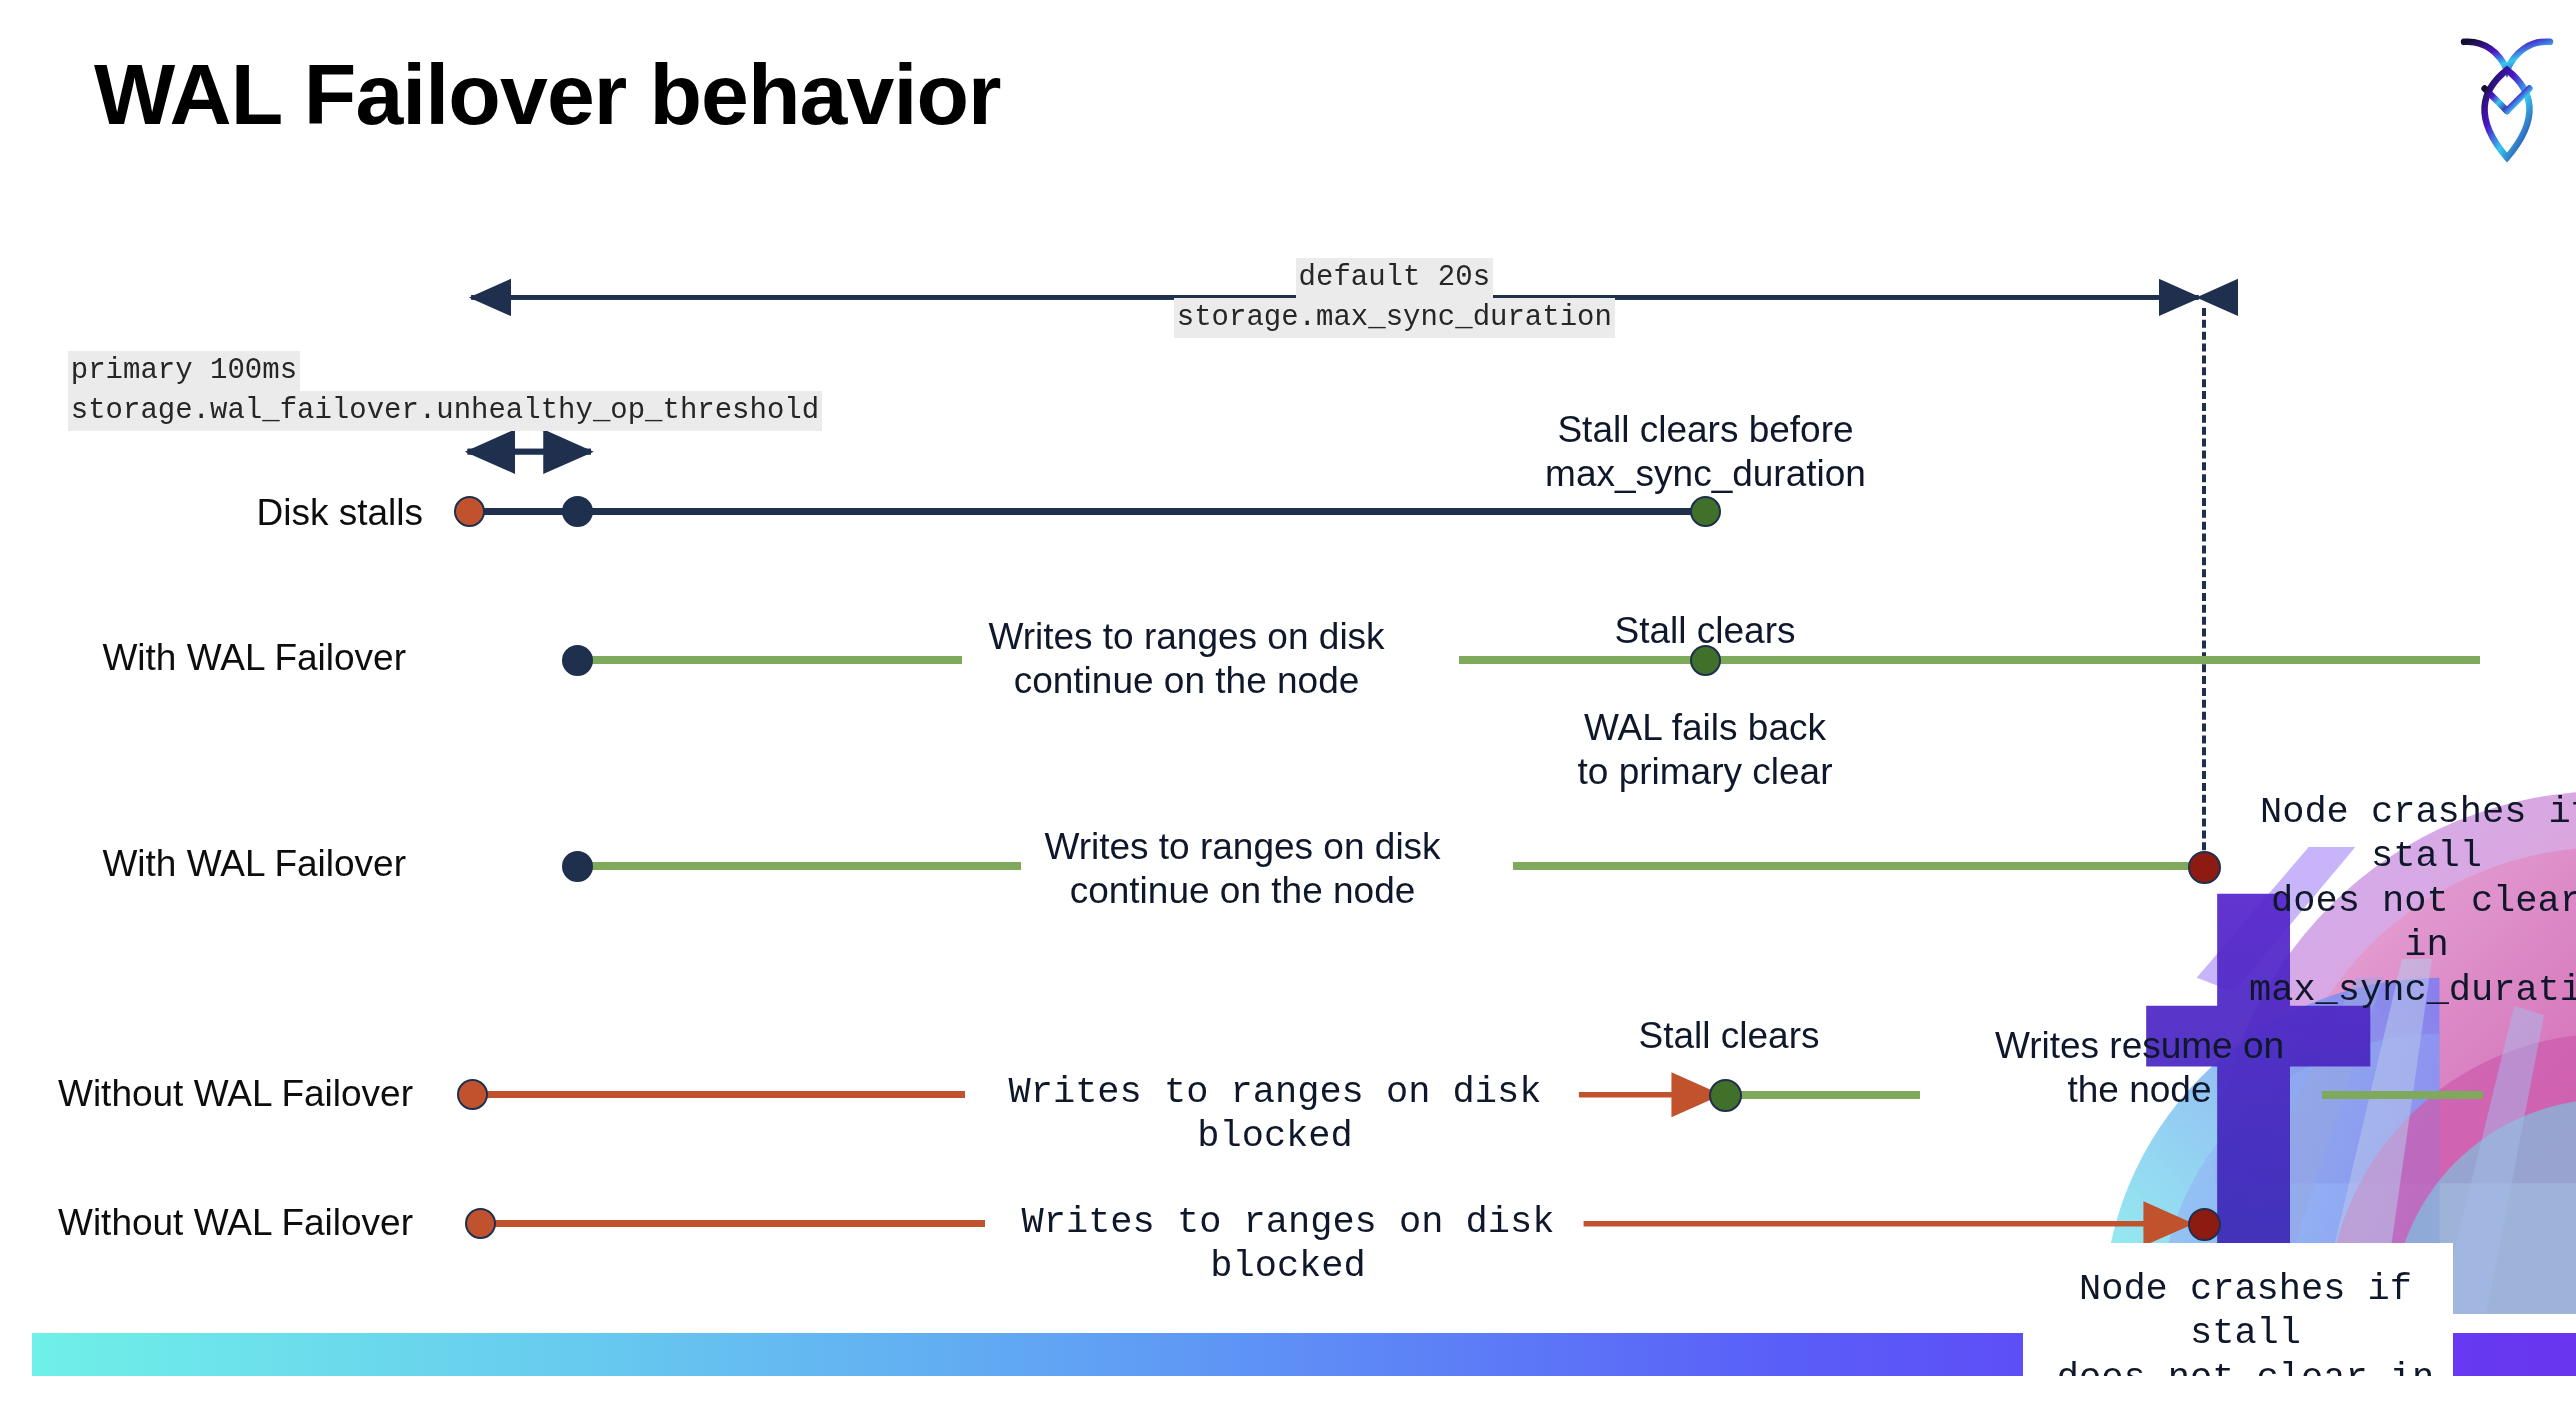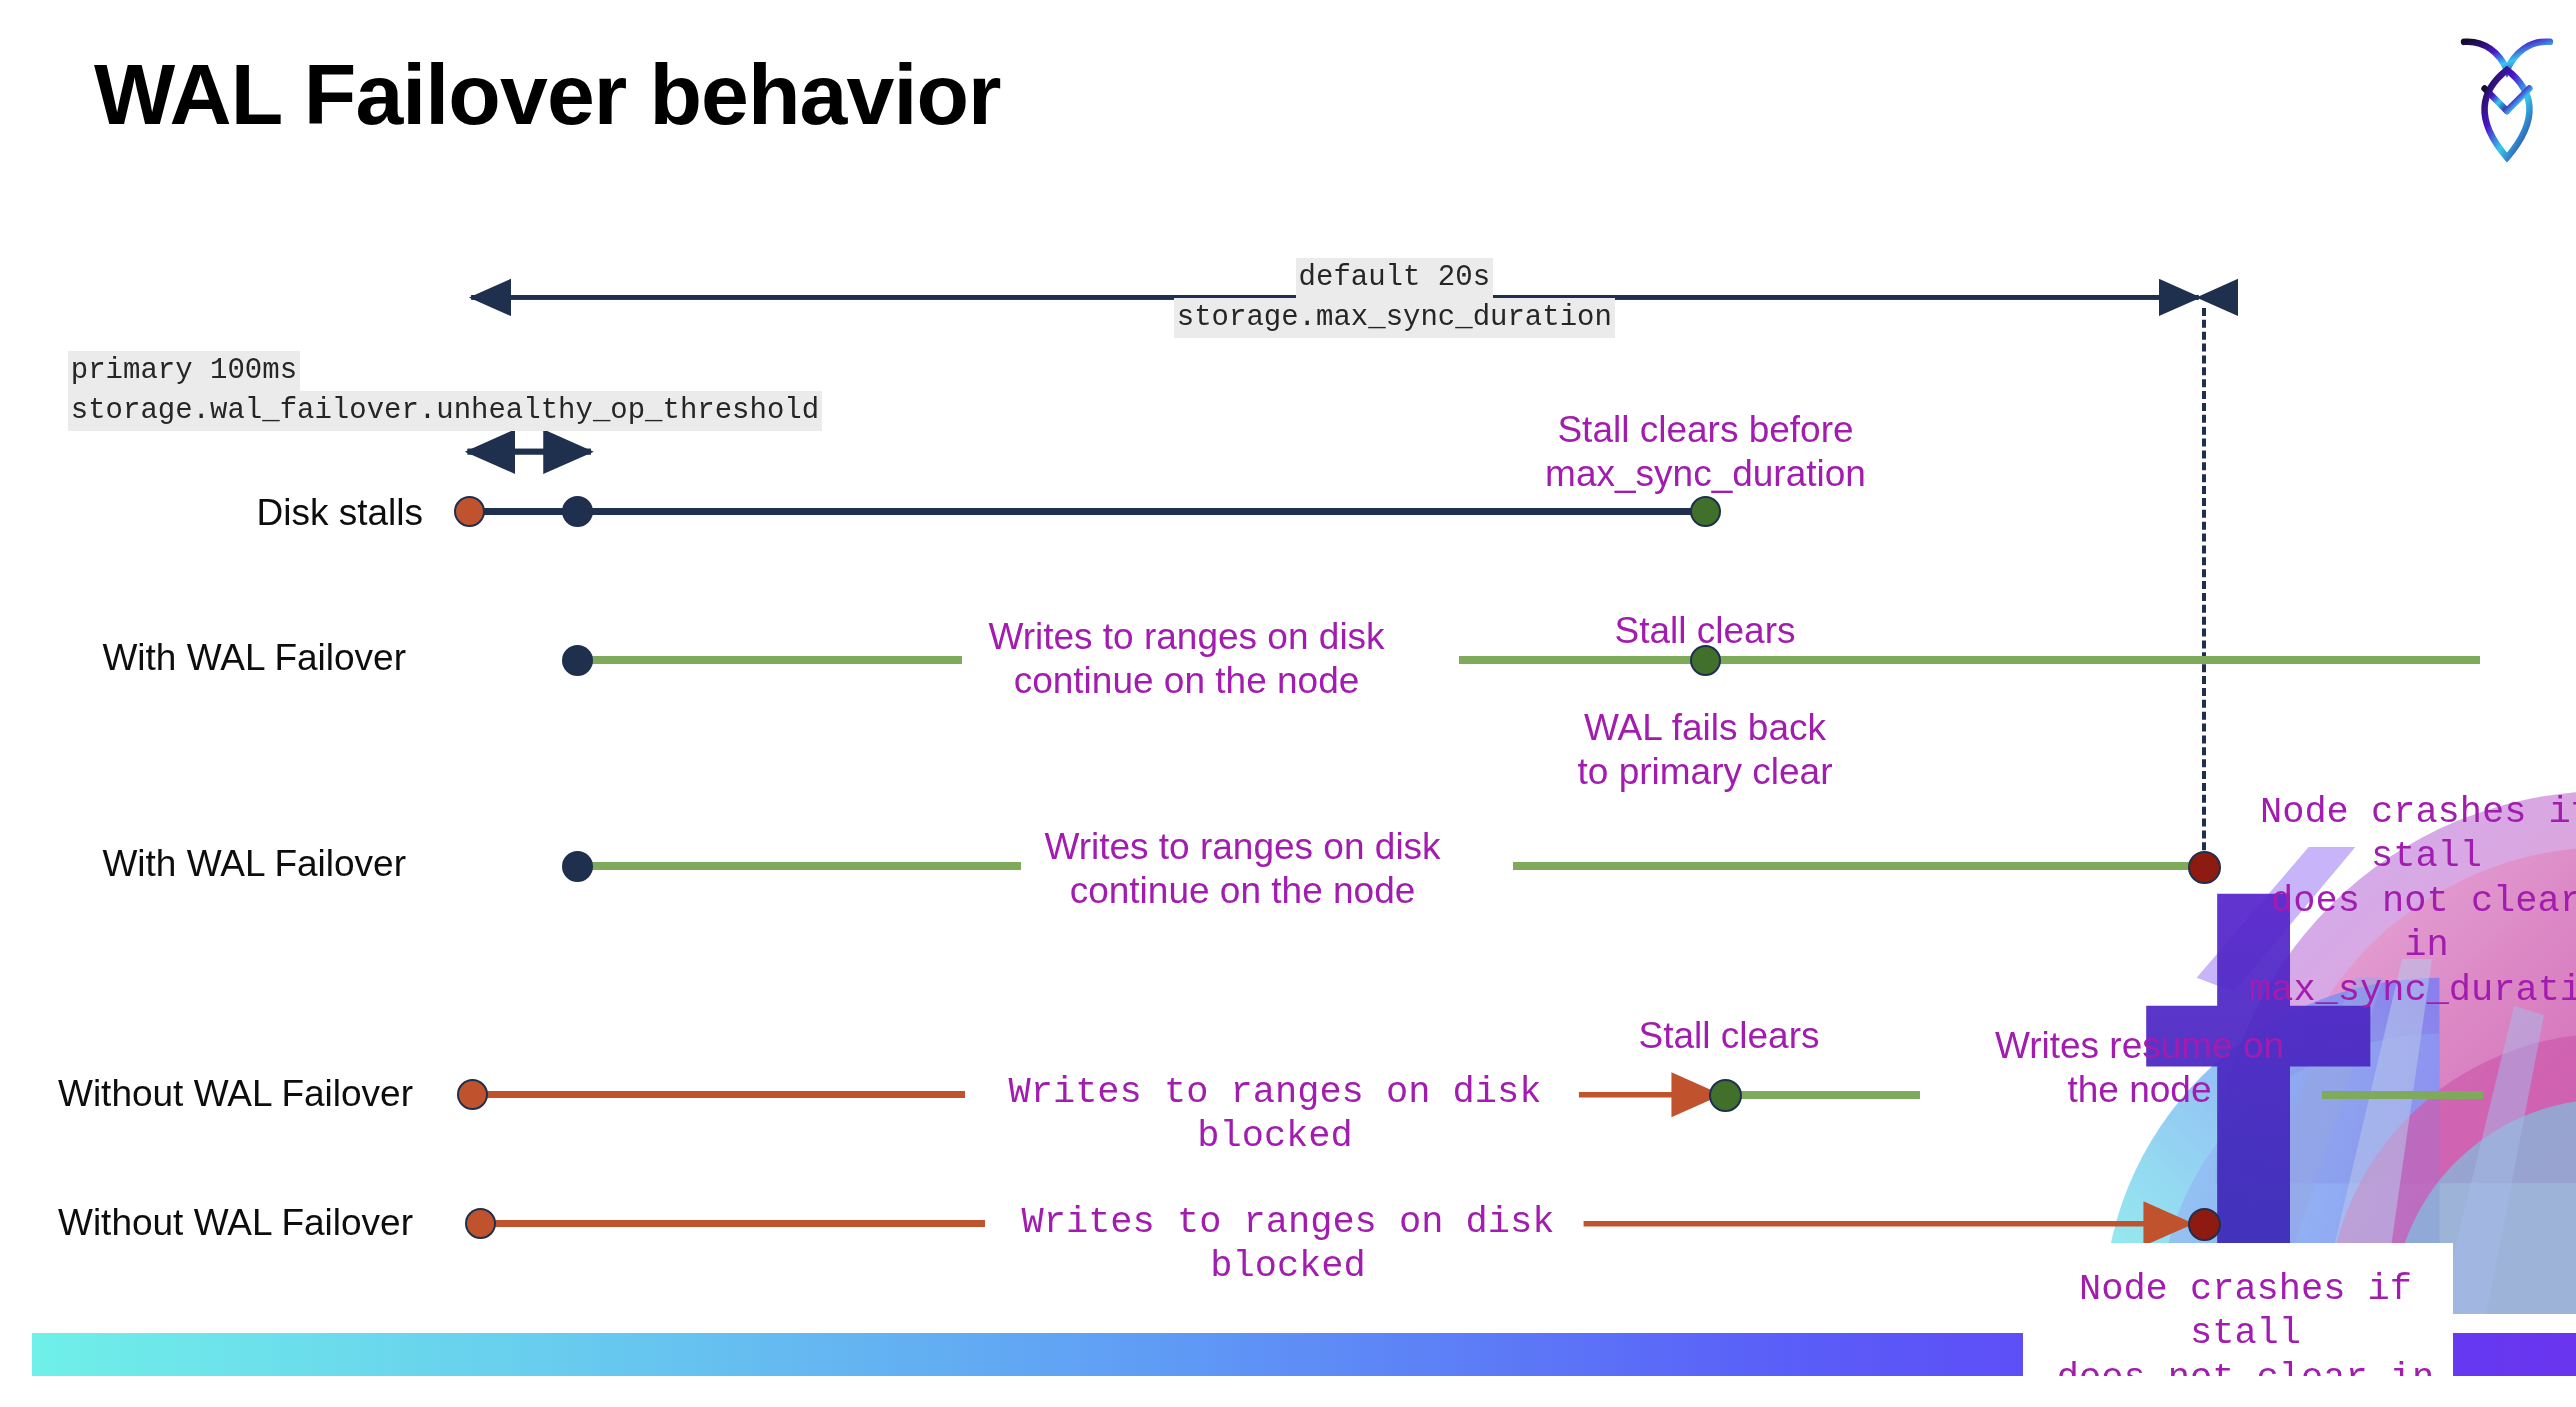--- a/index.html
+++ b/index.html
@@ -88,21 +88,21 @@
     color: #0d0d0d;
     white-space: nowrap;
     text-align: right;
   }
 
   
   .ann {
     position: absolute;
     font-size: 37px;
     line-height: 1.2;
-    color: #a21caf;
+    color: #0f172a;
     white-space: pre-line;
   }
   .ann.center { text-align: center; }
   .ann.left   { text-align: center; font-family: Liberation Mono, monospace; }
   .seg {
     position: absolute;
     border-radius: 0;
   }
   .seg.navy  { background: #1f2f4e; }
   .seg.green { background: #7fa95b; }

